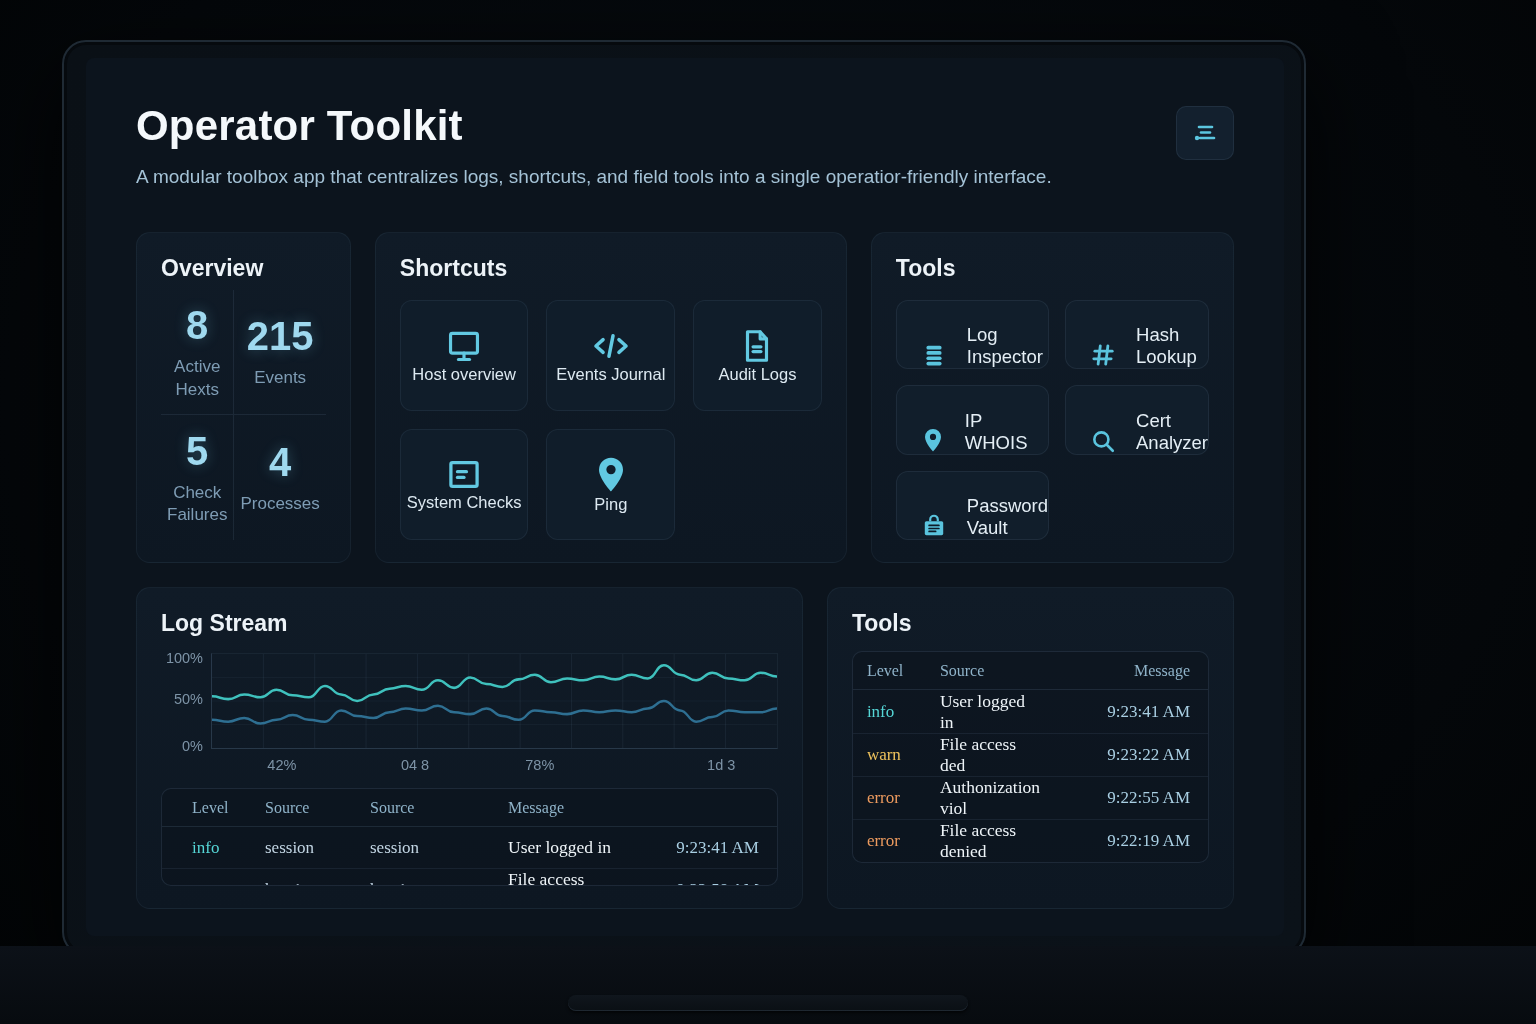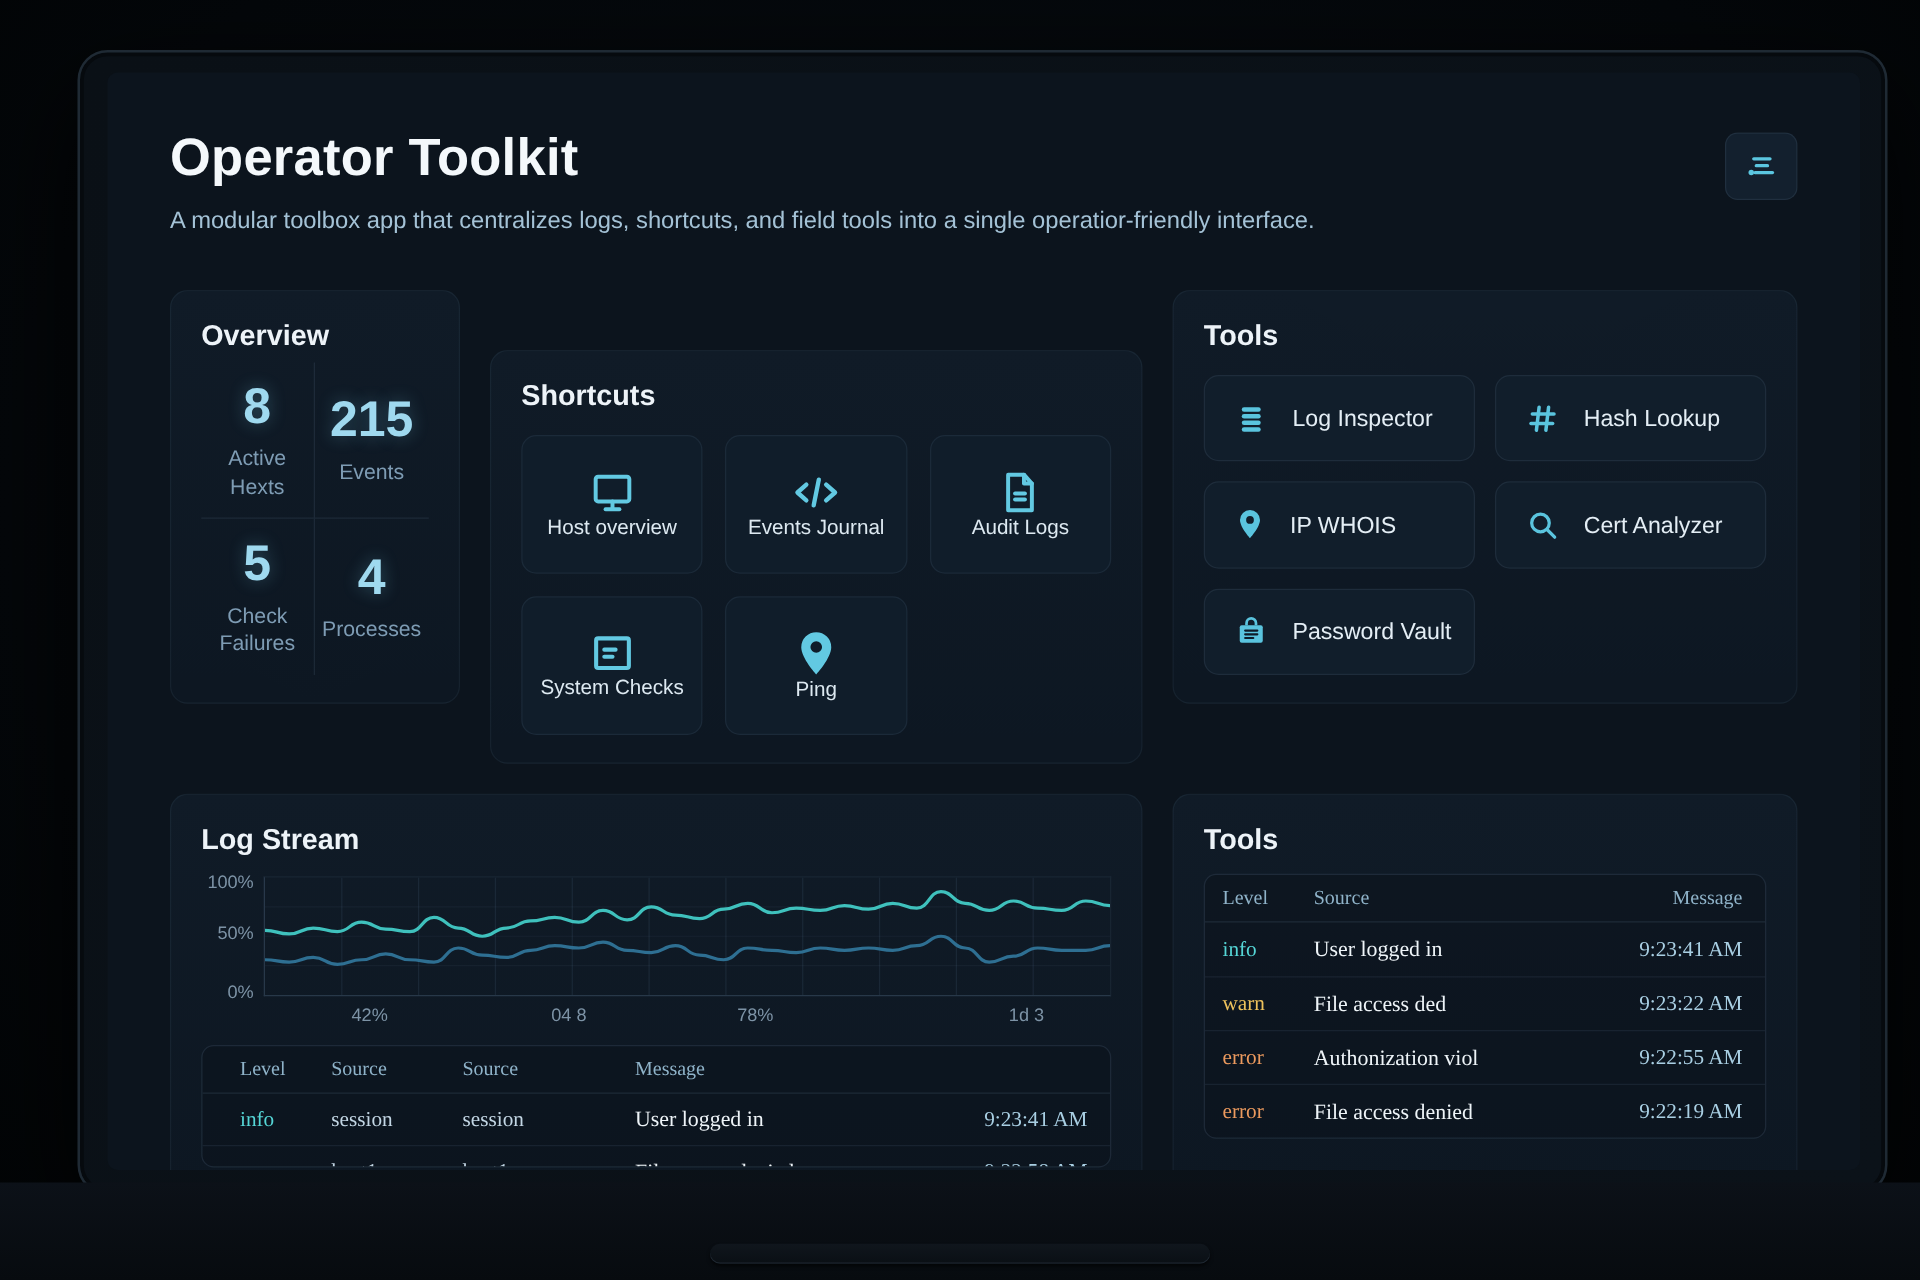--- a/index.html
+++ b/index.html
@@ -19,21 +19,21 @@
     background:linear-gradient(180deg,#0a0f15,#0b1016);
     clip-path:polygon(18% 0, 82% 0, 100% 100%, 0 100%);
   }
   .stand-base {
     position:absolute; left:568px; top:995px; width:400px; height:16px;
     background:linear-gradient(180deg,#10161d,#0a0f14);
     border-radius:10px;
     box-shadow:0 2px 3px rgba(0,0,0,0.6), inset 0 -1px 0 rgba(120,150,180,0.18);
   }
   .monitor {
-    position:absolute; left:62px; top:40px; width:1448px; height:916px;
+    position:absolute; left:62px; top:40px; width:1244px; height:916px;
     background:linear-gradient(135deg,#0a1016,#0b1219);
     border:2px solid #1f2a34;
     border-radius:24px;
     box-shadow:0 30px 90px rgba(0,0,0,0.85), inset 0 0 0 3px #060a0e;
     padding-left:24px;
   }
   .screen {
     position:absolute; inset:16px 20px 18px 22px;
     background:#0c141d;
     border-radius:8px;
@@ -56,21 +56,21 @@
     background:linear-gradient(180deg,#101b27 0%, #0d1722 100%);
     border:1px solid rgba(148,180,210,0.07);
     border-radius:14px;
     padding:22px 24px;
     display:flex; flex-direction:column;
   }
   .row1 .panel { height:331px; }
   .row2 .panel { height:322px; }
   .panel-title { font-size:23px; font-weight:700; color:#edf3f8; }
   .p-overview { width:232px; }
-  .p-shortcuts { width:522px;margin-top:48px; }
+  .p-shortcuts { width:522px; }
   .p-tools { flex:1; }
   .p-logstream { width:778px; }
   .p-toolslog { flex:1; }
   
   .ov-grid { flex:1; margin-top:8px; display:grid; grid-template-columns:1fr 1fr; grid-template-rows:1fr 1fr; }
   .ov-cell { display:flex; flex-direction:column; align-items:center; justify-content:center; padding:6px; }
   .ov-cell:nth-child(1){ border-right:1px solid rgba(130,165,200,0.12); border-bottom:1px solid rgba(130,165,200,0.12); }
   .ov-cell:nth-child(2){ border-bottom:1px solid rgba(130,165,200,0.12); }
   .ov-cell:nth-child(3){ border-right:1px solid rgba(130,165,200,0.12); }
   .stat-value { font-size:40px; font-weight:700; color:#9fd9ef; text-shadow:0 0 14px rgba(120,210,240,0.30); }
@@ -79,21 +79,21 @@
   .sc-grid { flex:1; margin-top:18px; display:grid; grid-template-columns:repeat(3,1fr); grid-template-rows:1fr 1fr; gap:18px; }
   .sc-tile {
     background:#101d2a; border:1px solid rgba(148,180,210,0.09); border-radius:12px;
     display:flex; flex-direction:column; align-items:center; justify-content:center; gap:0; cursor:pointer;
   }
   .sc-label { font-size:16.5px; color:#dde9f1; }
   
   .tl-grid { flex:1; margin-top:18px; display:grid; grid-template-columns:1fr 1fr; grid-template-rows:1fr 1fr 1fr; gap:16px; }
   .tl-btn {
     background:#111e2b; border:1px solid rgba(148,180,210,0.10); border-radius:12px;
-    display:flex; align-items:center; gap:20px; padding-left:24px; cursor:pointer;
+    display:flex; align-items:flex-end; gap:20px; padding-left:24px; cursor:pointer;
   }
   .tl-label { font-size:18.5px; color:#e4eef5; }
   
   .chart-wrap { display:flex; margin-top:16px; }
   .y-axis { width:50px; display:flex; flex-direction:column; justify-content:space-between; align-items:flex-end; padding-right:8px; height:96px; }
   .y-axis span { font-size:14.5px; color:#7d93a6; line-height:1; transform:translateY(-2px); }
   .y-axis span:last-child { transform:translateY(4px); }
   .plot { position:relative; flex:1; height:96px; border-left:1px solid rgba(130,165,200,0.22); border-bottom:1px solid rgba(130,165,200,0.22); border-top:1px solid rgba(130,165,200,0.08); border-right:1px solid rgba(130,165,200,0.08); }
   .plot svg { position:absolute; inset:0; width:100%; height:100%; }
   .x-axis { position:relative; height:24px; margin-left:50px; margin-top:6px; }

